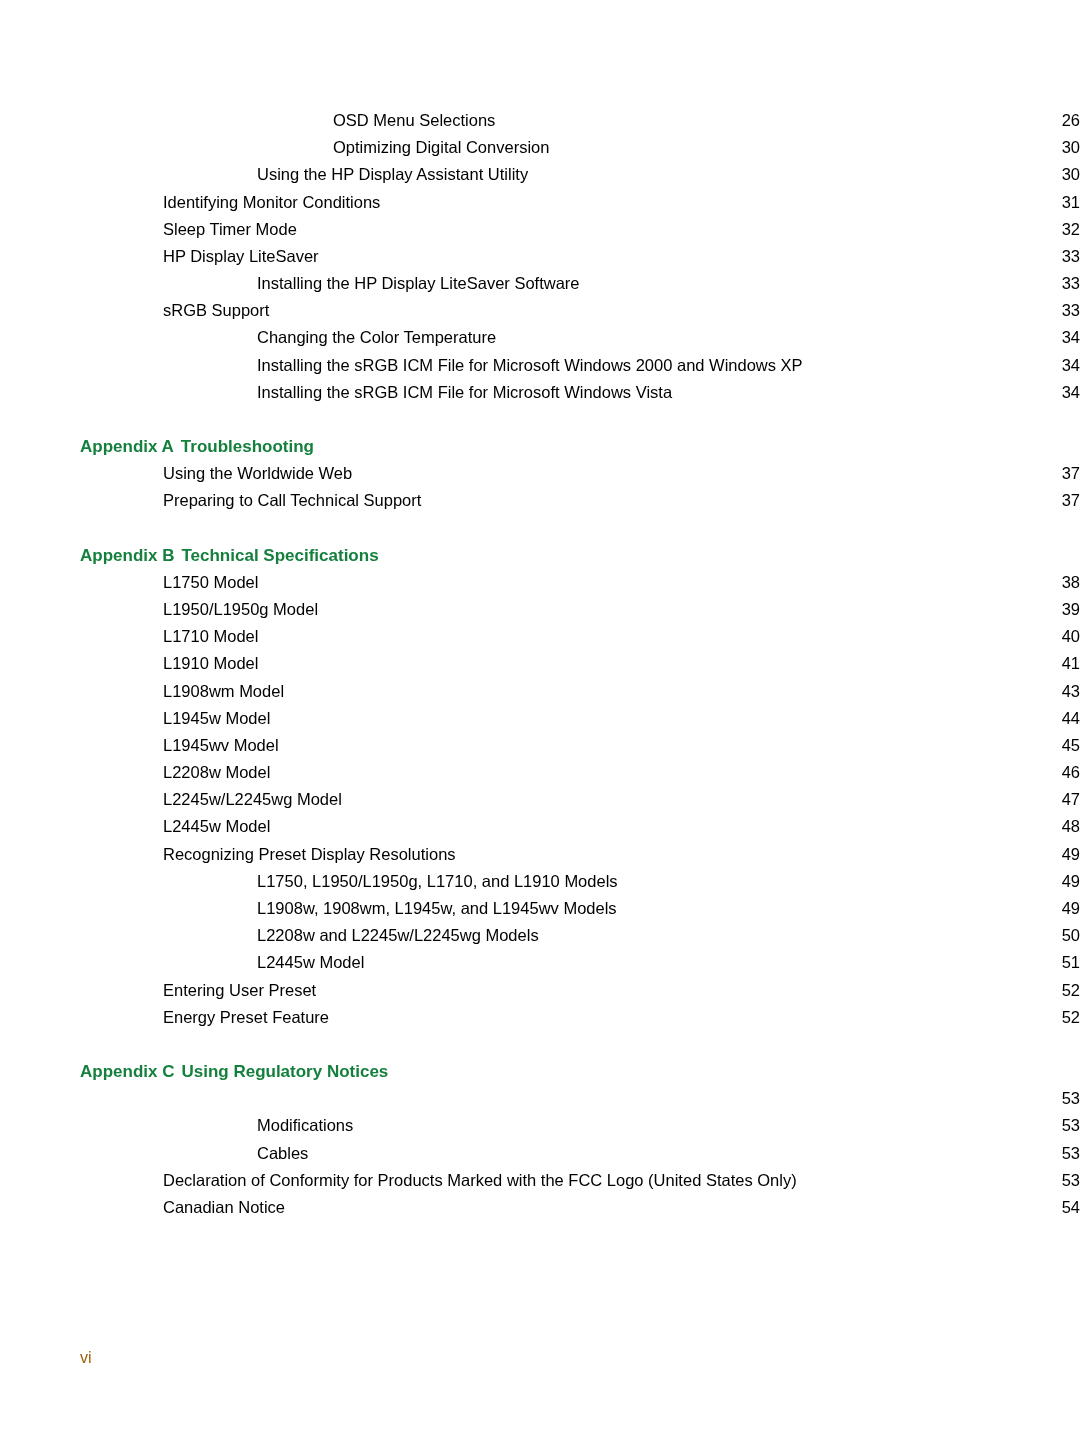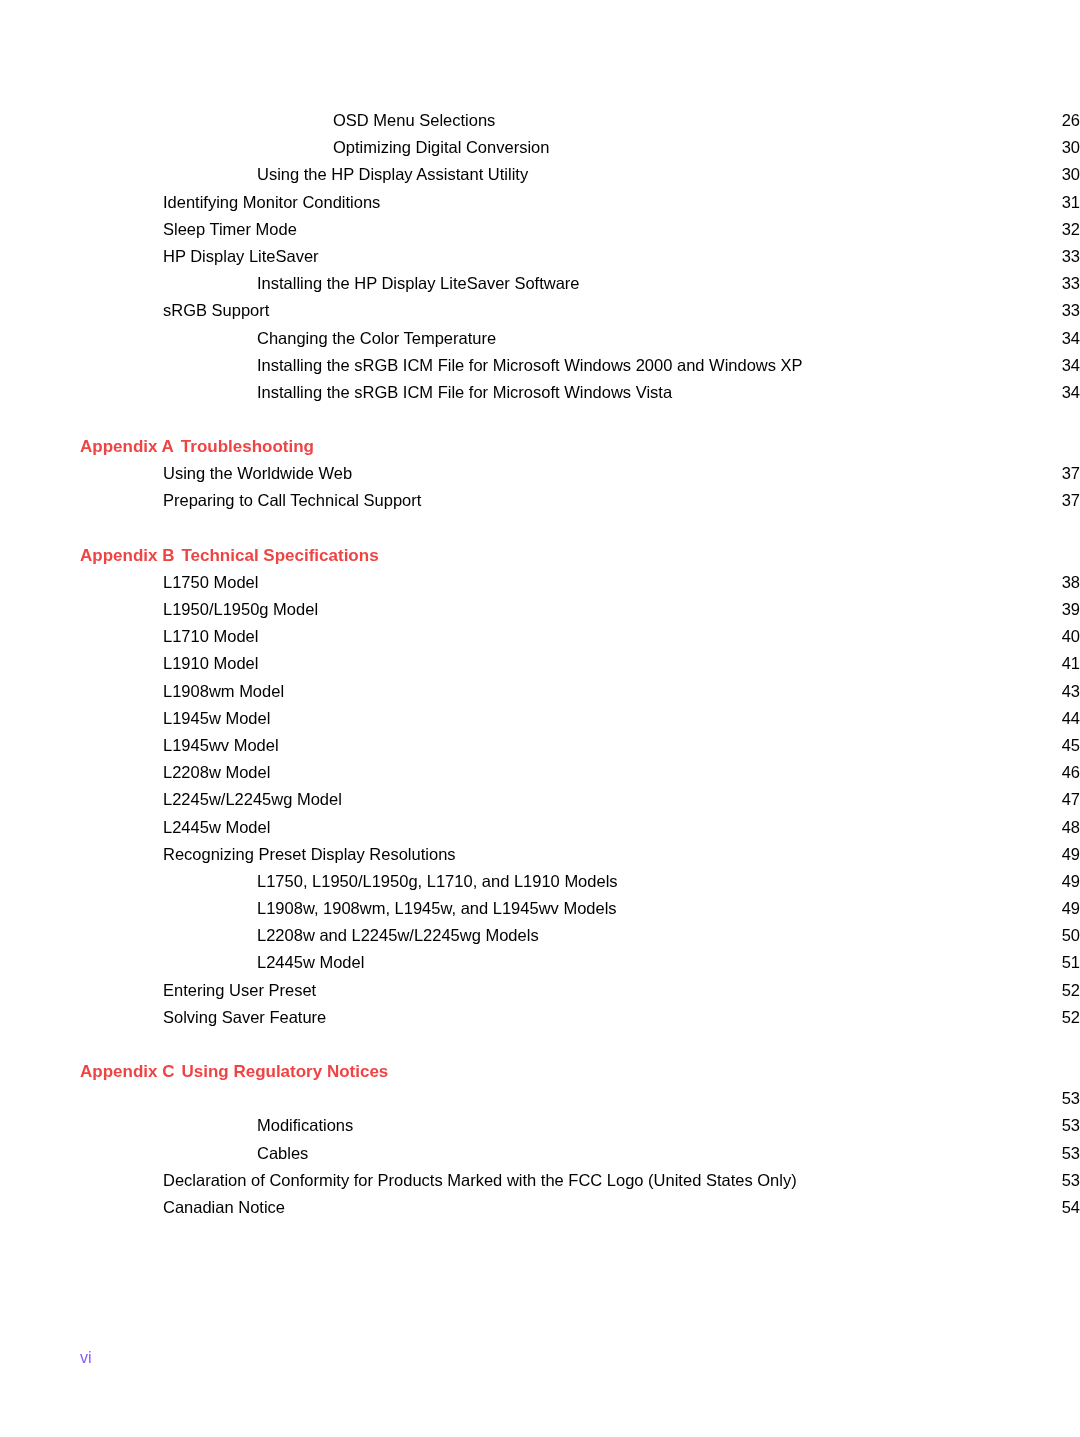--- a/index.html
+++ b/index.html
@@ -29,21 +29,21 @@
   
   #toc {
     position: absolute;
     left: 0;
     top: 107px;
     width: 1080px;
   }
 
   .toc-row {
     display: flex;
-    align-items: flex-start;
+    align-items: flex-end;
     height: 27.2px;
     padding-right: 95px;   
     box-sizing: border-box;
     font-size: 16.5px;
     line-height: 27.2px;
     color: #000000;
     white-space: nowrap;
   }
 
   
@@ -87,33 +87,33 @@
 
   
   .toc-heading {
     height: 27.2px;
     line-height: 27.2px;
     padding-left: 80px;
     margin-top: 27px;      
     margin-bottom: 0;
     font-size: 17px;
     font-weight: bold;
-    color: #ef4444;
+    color: #15803d;
     white-space: nowrap;
   }
   .toc-heading .sep { display: inline-block; width: 7px; }
 
   
   #footer-folio {
     position: absolute;
     left: 80px;
     top: 1348px;
     font-size: 16px;
     line-height: 20px;
-    color: #8b5cf6;
+    color: #a16207;
   }
 </style>
 </head>
 <body>
 
 <div id="page">
 
   <div id="toc">
       <div class="toc-row lvl3">
         <span class="toc-title">OSD Menu Selections</span>
@@ -256,21 +256,21 @@
         <span class="toc-title">L2445w Model</span>
         <span class="toc-dots"></span>
         <span class="toc-page">51</span>
       </div>
       <div class="toc-row lvl1">
         <span class="toc-title">Entering User Preset</span>
         <span class="toc-dots"></span>
         <span class="toc-page">52</span>
       </div>
       <div class="toc-row lvl1">
-        <span class="toc-title">Solving Saver Feature</span>
+        <span class="toc-title">Energy Preset Feature</span>
         <span class="toc-dots"></span>
         <span class="toc-page">52</span>
       </div>
       <div class="toc-heading"><span>Appendix C</span><span class="sep"></span><span>Using Regulatory Notices</span></div>
       <div class="toc-row lvl1">
         <span class="toc-dots"></span>
         <span class="toc-page">53</span>
       </div>
       <div class="toc-row lvl2">
         <span class="toc-title">Modifications</span>

